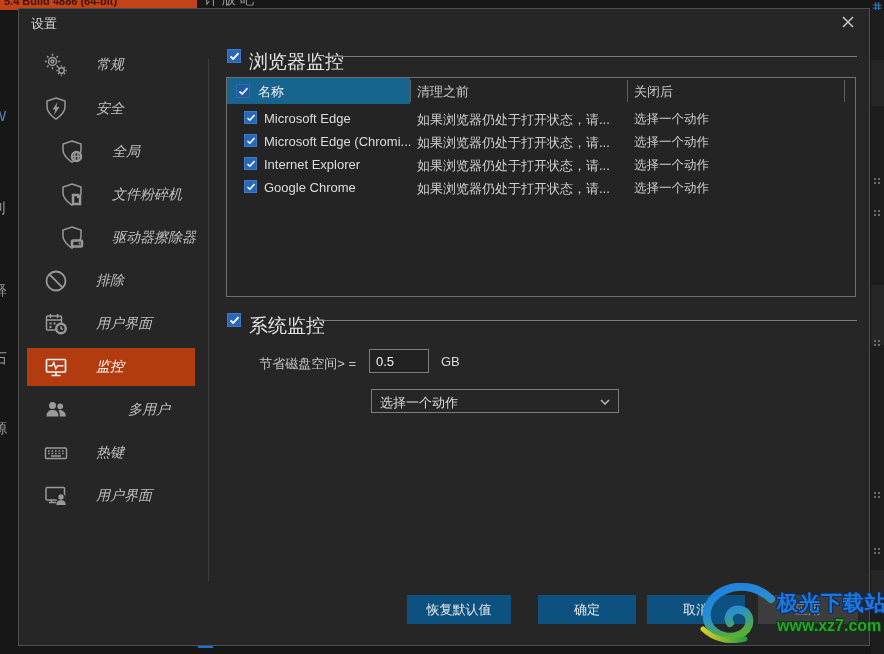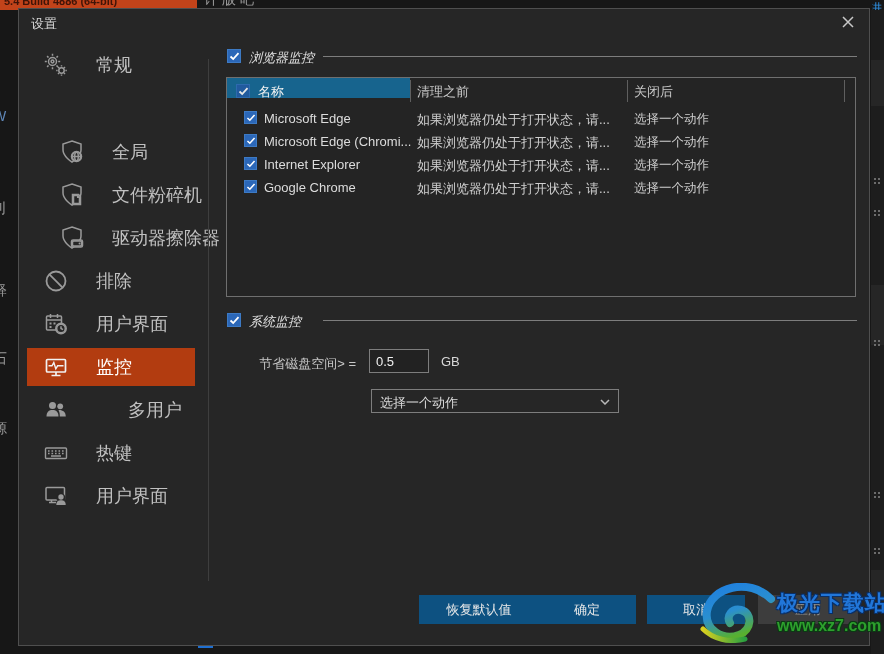--- a/index.html
+++ b/index.html
@@ -26,42 +26,42 @@
   .dialog{position:absolute;left:18px;top:8px;width:852px;height:638px;background:#262626;border:1px solid #4f4f4f;box-sizing:border-box;}
   .dlg-title{position:absolute;left:12px;top:6px;font-size:13px;color:#d8d8d8;}
   .dlg-close{position:absolute;right:12px;top:4px;width:18px;height:18px;cursor:pointer;display:flex;align-items:center;justify-content:center;}
 
   
   .sidebar{position:absolute;left:0;top:0;width:189px;height:100%;}
   .vsep{position:absolute;left:189px;top:50px;width:1px;height:522px;background:#3e3e3e;}
   .side-item{position:absolute;left:8px;width:168px;height:38px;display:flex;align-items:center;cursor:pointer;}
   .side-item .s-icon{margin-left:16px;width:26px;height:26px;flex:0 0 26px;}
   .side-item.indent .s-icon{margin-left:32px;}
-  .side-item .s-label{margin-left:27px;font-size:18px;color:#c0c0c0;white-space:nowrap;}
+  .side-item .s-label{margin-left:27px;font-size:14px;color:#c0c0c0;white-space:nowrap;font-style:italic;}
   .side-item.selected{background:#b23c10;}
   .side-item.selected .s-label{color:#ffffff;}
   .side-item svg{stroke:#9a9a9a;}
   .side-item svg .fillpart{fill:#9a9a9a;}
   .side-item.selected svg{stroke:#f2f2f2;}
   .side-item svg .bgfill{fill:#262626;}
 
   
   .cb{display:inline-block;width:14px;height:14px;background:#2b67b8;border:1px solid #3d7ac4;box-sizing:border-box;position:relative;cursor:pointer;}
   .cb svg{position:absolute;left:1px;top:2px;}
   .cb-sm{width:13px;height:13px;}
   .cb-hdr{background:#215a9e;border-color:#2d6aae;}
 
   
-  .grp-label{position:absolute;font-size:13px;color:#e2e2e2;font-style:italic;}
+  .grp-label{position:absolute;font-size:19px;color:#e2e2e2;}
   .grp-line{position:absolute;height:1px;background:#7d7d7d;}
 
   
   .btable{position:absolute;left:207px;top:68px;width:630px;height:220px;border:1px solid #6f6f6f;box-sizing:border-box;background:#242424;}
   .thead{position:absolute;left:0;top:0;width:100%;height:26px;}
-  .th-name{position:absolute;left:0;top:0;width:183px;height:20px;background:#17648e;}
+  .th-name{position:absolute;left:0;top:0;width:183px;height:26px;background:#17648e;}
   .th-name .cb{position:absolute;left:9px;top:6px;}
   .th-name .th-txt{position:absolute;left:31px;top:5px;font-size:13px;color:#f2f2f2;}
   .th-before{position:absolute;left:190px;top:5px;font-size:13px;color:#c9c9c9;}
   .th-after{position:absolute;left:407px;top:5px;font-size:13px;color:#c9c9c9;}
   .col-sep{position:absolute;top:2px;width:1px;height:22px;background:#5f5f5f;}
   .trow{position:absolute;left:0;width:100%;height:19px;}
   .trow .cb{position:absolute;left:17px;top:1px;}
   .trow .cell{position:absolute;top:1px;white-space:nowrap;overflow:hidden;}
   .trow .name{left:37px;width:150px;font-size:13px;color:#dcdcdc;}
   .trow .before{left:190px;width:213px;font-size:13px;color:#cfcfcf;}
@@ -71,21 +71,21 @@
   .fld-label{position:absolute;font-size:13px;color:#c8c8c8;text-align:right;}
   .txt-input{position:absolute;left:350px;top:340px;width:60px;height:24px;background:#222;border:1px solid #7d7d7d;box-sizing:border-box;color:#f0f0f0;font-size:13px;padding:0 6px;font-family:inherit;}
   .unit{position:absolute;left:422px;top:345px;font-size:13px;color:#d8d8d8;}
   .dropdown{position:absolute;left:352px;top:380px;width:248px;height:24px;background:#262626;border:1px solid #7d7d7d;box-sizing:border-box;cursor:pointer;}
   .dropdown .dd-val{position:absolute;left:8px;top:4px;font-size:13px;color:#dcdcdc;}
   .dropdown .dd-chev{position:absolute;right:8px;top:9px;}
 
   
   .btnrow{position:absolute;left:0;top:0;}
   .btn{position:absolute;top:586px;height:29px;background:#0d5181;border:none;color:#e8e8e8;font-size:13px;font-family:inherit;cursor:pointer;}
-  .btn.b0{left:400px;width:120px;}
+  .btn.b0{left:388px;width:104px;}
   .btn.b1{left:519px;width:98px;}
   .btn.b2{left:628px;width:98px;}
   .btn.b3{left:739px;width:100px;background:#3d3d3d;color:#909090;cursor:default;}
 
   
   .watermark{position:absolute;left:678px;top:572px;width:170px;height:62px;pointer-events:none;}
   .wm-logo{position:absolute;left:0;top:2px;}
   .wm-name{position:absolute;left:80px;top:8px;font-size:21px;font-weight:bold;color:#2176d9;letter-spacing:1px;white-space:nowrap;text-shadow:1px 1px 0 #0a2f66,-1px 1px 0 #0a2f66,1px -1px 0 #0a2f66,-1px -1px 0 #0a2f66;}
   .wm-url{position:absolute;left:80px;top:36px;font-size:16px;font-weight:bold;color:#2da02d;white-space:nowrap;text-shadow:1px 1px 0 #0c3a14,-1px 1px 0 #0c3a14,1px -1px 0 #0c3a14,-1px -1px 0 #0c3a14;}
   .wm-arrow{position:absolute;left:852px;top:632px;width:0;height:0;border-top:4px solid transparent;border-bottom:4px solid transparent;border-right:6px solid #8a8a8a;}
@@ -146,20 +146,27 @@
     <div class="sidebar">
         <div class="side-item" style="top: 37px;">
           <span class="s-icon"><svg width="26" height="26" viewBox="0 0 26 26" fill="none" stroke-width="1.5">
               <circle cx="9.5" cy="9.5" r="4"></circle>
               <circle cx="9.5" cy="9.5" r="1.4"></circle>
               <path d="M9.5 3.8V1.8M9.5 15.2v2M3.8 9.5h-2M15.2 9.5h2M5.5 5.5L4.1 4.1M13.5 13.5l1.4 1.4M13.5 5.5l1.4-1.4M5.5 13.5l-1.4 1.4"></path>
               <circle cx="18.5" cy="18.5" r="2.7"></circle>
               <path d="M18.5 14.6v-1.4M18.5 22.4v1.4M14.6 18.5h-1.4M22.4 18.5h1.4M16 16l-1-1M21 21l1 1M21 16l1-1M16 21l-1 1"></path>
             </svg></span>
           <span class="s-label">常规</span>
+        </div>
+        <div class="side-item" style="top: 81px;">
+          <span class="s-icon"><svg width="26" height="26" viewBox="0 0 26 26" fill="none" stroke-width="1.5">
+              <path d="M13 2 L22 5 V11 C22 17.5 13 23 13 23 C13 23 4 17.5 4 11 V5 Z"></path>
+              <path class="fillpart" d="M14.5 6 L9.5 13.5 H12.3 L11 19 L16.5 11 H13.5 Z" stroke="none"></path>
+            </svg></span>
+          <span class="s-label">安全</span>
         </div>
         <div class="side-item indent" style="top: 124px;">
           <span class="s-icon"><svg width="26" height="26" viewBox="0 0 26 26" fill="none" stroke-width="1.5">
               <path d="M13 2 L22 5 V11 C22 17.5 13 23 13 23 C13 23 4 17.5 4 11 V5 Z"></path>
               <circle class="bgfill" cx="17.5" cy="17.5" r="5"></circle>
               <circle cx="17.5" cy="17.5" r="4.2"></circle>
               <ellipse cx="17.5" cy="17.5" rx="1.8" ry="4.2"></ellipse>
               <path d="M13.3 17.5h8.4"></path>
             </svg></span>
           <span class="s-label">全局</span>

